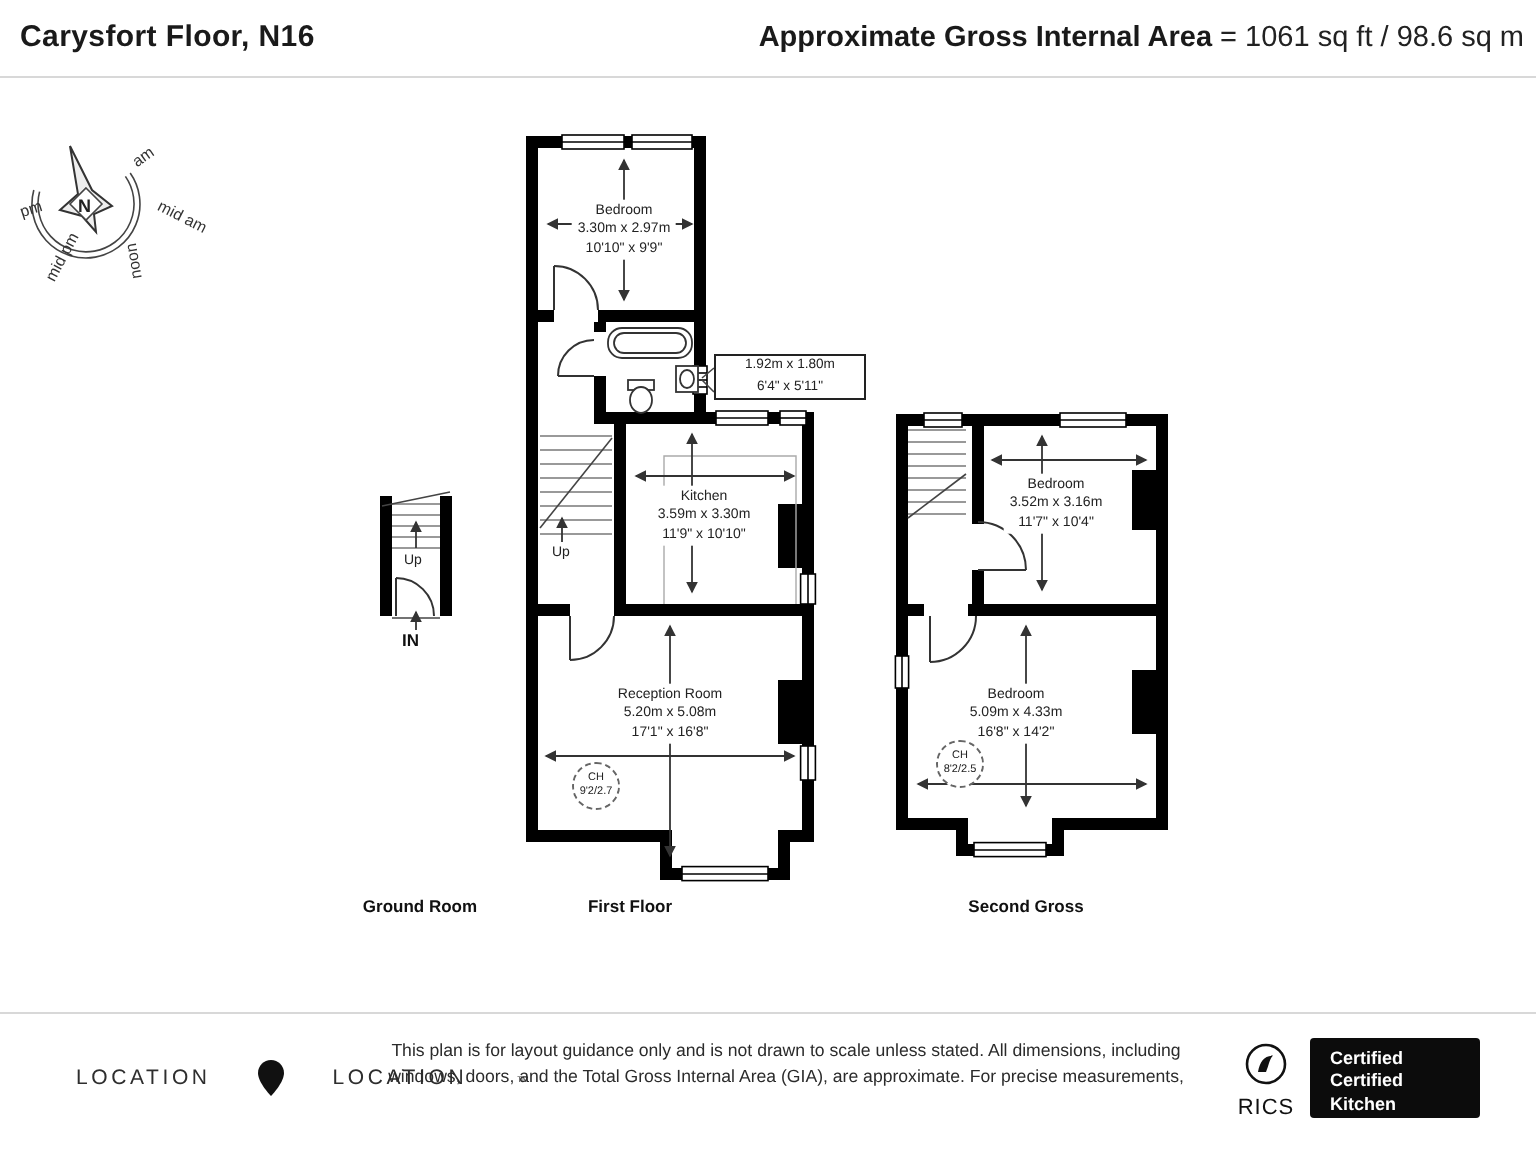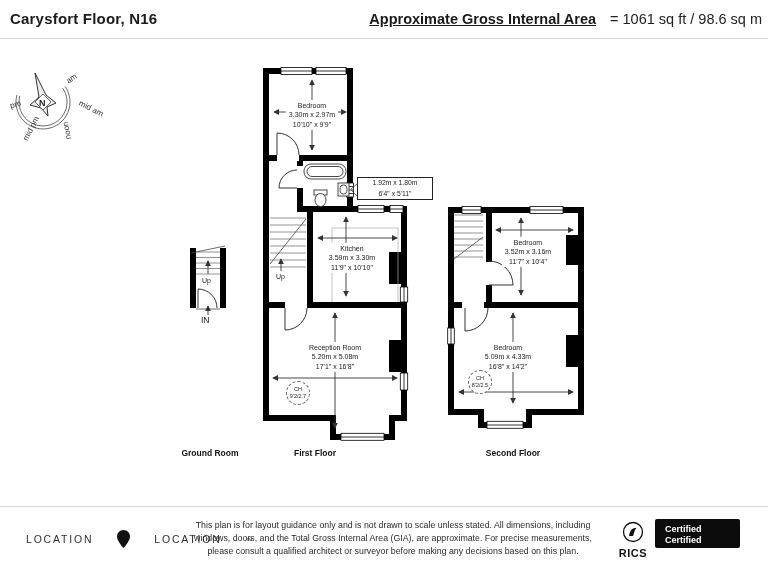--- a/index.html
+++ b/index.html
@@ -2,46 +2,46 @@
 <html><head>
 <meta charset="utf-8">
 <style>
   html,body{margin:0;padding:0;}
   body{width:768px;height:576px;position:relative;background:#fff;overflow:hidden;
        font-family:"Liberation Sans",sans-serif;color:#1a1a1a;}
   .abs{position:absolute;}
   
   .hdr-title{left:10px;top:10px;font-size:15px;font-weight:bold;letter-spacing:.2px;}
   .hdr-area{right:6px;top:11px;font-size:14.5px;white-space:nowrap;}
-  .hdr-area b{font-weight:bold;text-decoration:underline;}
-  .hdr-area span.val{font-weight:normal;color:#222;margin-left:10px;}
+  .hdr-area b{font-weight:bold;}
+  .hdr-area span.val{font-weight:normal;color:#222;margin-left:0;}
   .rule{left:0;width:768px;height:1px;background:#d8d8d8;}
   
   .compass{left:8px;top:60px;width:112px;height:118px;}
   .cl{position:absolute;font-size:8px;color:#333;white-space:nowrap;}
   
   .rlabel{position:absolute;transform:translate(-50%,-50%);text-align:center;
           font-size:7px;line-height:1.35;color:#222;white-space:nowrap;background:#fff;padding:1px 3px;}
   .floor-label{position:absolute;transform:translateX(-50%);font-size:8.5px;font-weight:bold;color:#111;}
   .tinytxt{position:absolute;font-size:7px;color:#222;background:#fff;padding:0 1px;}
-  .in-label{position:absolute;font-size:8.5px;font-weight:normal;color:#111;}
+  .in-label{position:absolute;font-size:8.5px;font-weight:bold;color:#111;}
   .chcircle{position:absolute;width:24px;height:24px;border:1px dashed #666;border-radius:50%;
             display:flex;flex-direction:column;align-items:center;justify-content:center;
             font-size:5.5px;line-height:1.2;color:#222;background:#fff;box-sizing:border-box;}
   .bathbox{position:absolute;left:357px;top:177px;width:76px;height:23px;border:1px solid #222;
            background:#fff;font-size:6.8px;line-height:1.55;text-align:center;color:#222;box-sizing:border-box;}
   
-  .logo{left:26px;top:530px;display:flex;align-items:center;gap:24px;}
+  .logo{left:38px;top:530px;display:flex;align-items:center;gap:24px;}
   .logo .word{font-size:10.5px;letter-spacing:1.8px;color:#2e2e2e;}
   .logo sup{font-size:4px;color:#2e2e2e;margin-left:1px;}
   .disclaimer{left:158px;top:519px;width:470px;text-align:center;font-size:8.8px;
               line-height:1.5;color:#2b2b2b;}
   .rics{left:614px;top:521px;width:38px;text-align:center;}
-  .rics .rtxt{font-size:11px;font-weight:bold;letter-spacing:.5px;color:#111;margin-top:0px;}
-  .cpm{left:655px;top:519px;width:85px;height:29px;background:#0c0c0c;border-radius:2px;
+  .rics .rtxt{font-size:11px;font-weight:normal;letter-spacing:.5px;color:#111;margin-top:0px;}
+  .cpm{left:655px;top:519px;width:85px;height:40px;background:#0c0c0c;border-radius:2px;
        color:#fff;font-size:9px;font-weight:bold;line-height:1.25;padding:5px 0 0 10px;box-sizing:border-box;}
   svg{position:absolute;left:0;top:0;}
   .wall{fill:#000;}
   .thin{stroke:#444;stroke-width:.8;fill:none;}
   .tread{stroke:#777;stroke-width:.8;}
   .door{stroke:#333;stroke-width:1;fill:none;}
   .winrect{fill:#fff;stroke:#000;stroke-width:.8;}
   .winline{stroke:#000;stroke-width:.8;}
   .dim{stroke:#333;stroke-width:.9;}
   .fix{fill:#fff;stroke:#333;stroke-width:.9;}
@@ -292,37 +292,36 @@
   <div>CH</div>
   <div>8'2/2.5</div>
 </div>
 
 <div class="tinytxt" style="left:201px;top:277px">Up</div>
 <div class="tinytxt" style="left:275px;top:273px">Up</div>
 <div class="in-label" style="left:201px;top:315px">IN</div>
 
 <div class="floor-label" style="left:210px;top:448px">Ground Room</div>
 <div class="floor-label" style="left:315px;top:448px">First Floor</div>
-<div class="floor-label" style="left:513px;top:448px">Second Floor</div>
+<div class="floor-label" style="left:513px;top:448px">Second Gross</div>
 
 <div class="abs rule" style="top:506px"></div>
 
 <div class="abs logo">
   <span class="word">LOCATION</span>
   <svg width="13" height="18" viewBox="0 0 13 18" style="position:static">
     <path d="M6.5,0 C2.9,0 0,2.9 0,6.5 C0,11.4 6.5,18 6.5,18 C6.5,18 13,11.4 13,6.5 C13,2.9 10.1,0 6.5,0 Z" fill="#111"></path>
   </svg>
   <span class="word">LOCATION</span>
   <sup>TM</sup>
 </div>
 
 <div class="abs disclaimer">
   <div>This plan is for layout guidance only and is not drawn to scale unless stated. All dimensions, including</div>
   <div>windows, doors, and the Total Gross Internal Area (GIA), are approximate. For precise measurements,</div>
-  <div>please consult a qualified architect or surveyor before making any decisions based on this plan.</div>
 </div>
 
 <div class="abs rics">
   <svg width="22" height="22" viewBox="0 0 22 22" style="position:static">
     <circle cx="11" cy="11" r="9.5" fill="none" stroke="#111" stroke-width="1.3"></circle>
     <path d="M7,15 C8,9.5 10,7 14.5,6.8 C12.5,9 12.5,11.5 11,15 Z" fill="#111"></path>
   </svg>
   <div class="rtxt">RICS</div>
 </div>
 

